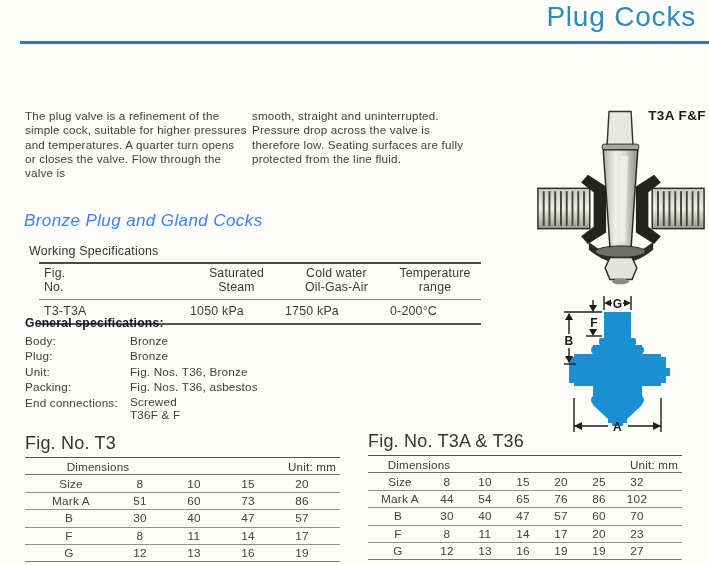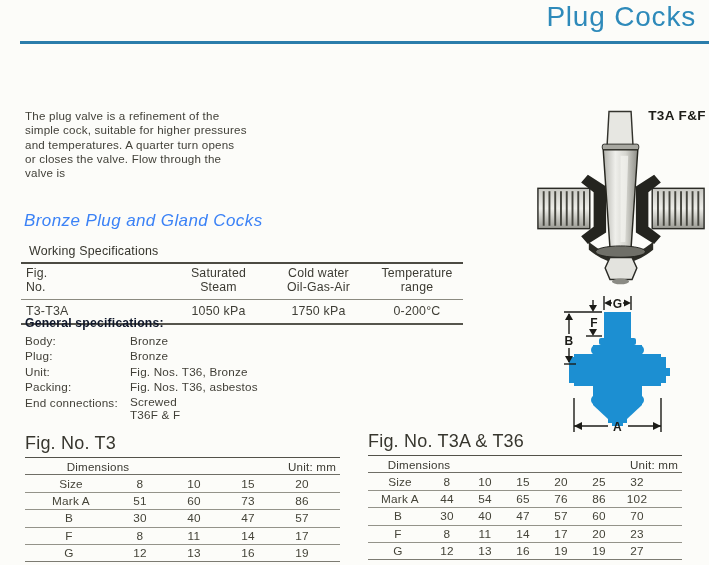--- a/index.html
+++ b/index.html
@@ -26,26 +26,26 @@
   
   .photo{top:96px;left:530px;width:180px;height:198px;}
   .photo-label{position:absolute;top:12px;right:4px;font-size:13.5px;font-weight:700;color:#1d1d18;letter-spacing:.4px;margin-left:34px;}
   .photo svg{position:absolute;left:6px;top:6px;}
 
   
   .section-heading{top:211px;left:24px;font-size:17px;font-weight:500;color:#3b82f6;letter-spacing:.4px;font-style:italic;}
 
   
   .wspec-caption{top:244px;left:29px;font-size:12.4px;color:#36352d;}
-  .wspec-wrap{top:262px;left:21px;}
+  .wspec-wrap{top:262px;left:39px;}
   table.wspec{border-collapse:collapse;table-layout:fixed;width:442px;
     border-top:2.2px solid #4c4b43;border-bottom:2.2px solid #56554d;}
   table.wspec th{font-weight:400;font-size:12.3px;line-height:13.8px;color:#3c3b33;
     padding:3px 0 4px;border-bottom:1.2px solid #8b8a80;text-align:center;vertical-align:top;}
-  table.wspec td{font-size:12.4px;color:#3f3e36;text-align:center;height:21px;vertical-align:middle;}
+  table.wspec td{font-size:12.4px;color:#3f3e36;height:21px;vertical-align:middle;}
   table.wspec .l{text-align:left;padding-left:5px;}
 
   
   .gspec{top:316px;left:25px;width:330px;font-size:11.7px;}
   .gspec-caption{font-weight:700;color:#0f172a;margin-bottom:3px;font-size:12.2px;}
   .gs-row{display:grid;grid-template-columns:105px 1fr;line-height:15.4px;color:#413f37;}
   .gs-value div{line-height:13.2px;padding-bottom:.5px;}
 
   
   .dtable{font-size:11.6px;}
@@ -67,20 +67,21 @@
 </style>
 </head>
 <body>
 
 <div class="page">
 
   <div class="abs doc-title">Plug Cocks</div>
   <div class="abs title-rule"></div>
 
   <div class="abs intro c1">The plug valve is a refinement of the simple cock, suitable for higher pressures and temperatures. A quarter turn opens or closes the valve. Flow through the valve is</div>
+  <div class="abs intro c2">smooth, straight and uninterrupted. Pressure drop across the valve is therefore low. Seating surfaces are fully protected from the line fluid.</div>
 
   <div class="abs photo">
     <div class="photo-label">T3A F&amp;F</div>
     <svg width="170" height="188" viewBox="0 0 177 192">
       <defs>
         <linearGradient id="plugGrad" x1="0" y1="0" x2="1" y2="0">
           <stop offset="0" stop-color="#b3b3ad"></stop>
           <stop offset="0.35" stop-color="#efefeb"></stop>
           <stop offset="0.65" stop-color="#d6d6d0"></stop>
           <stop offset="1" stop-color="#8c8c85"></stop>

